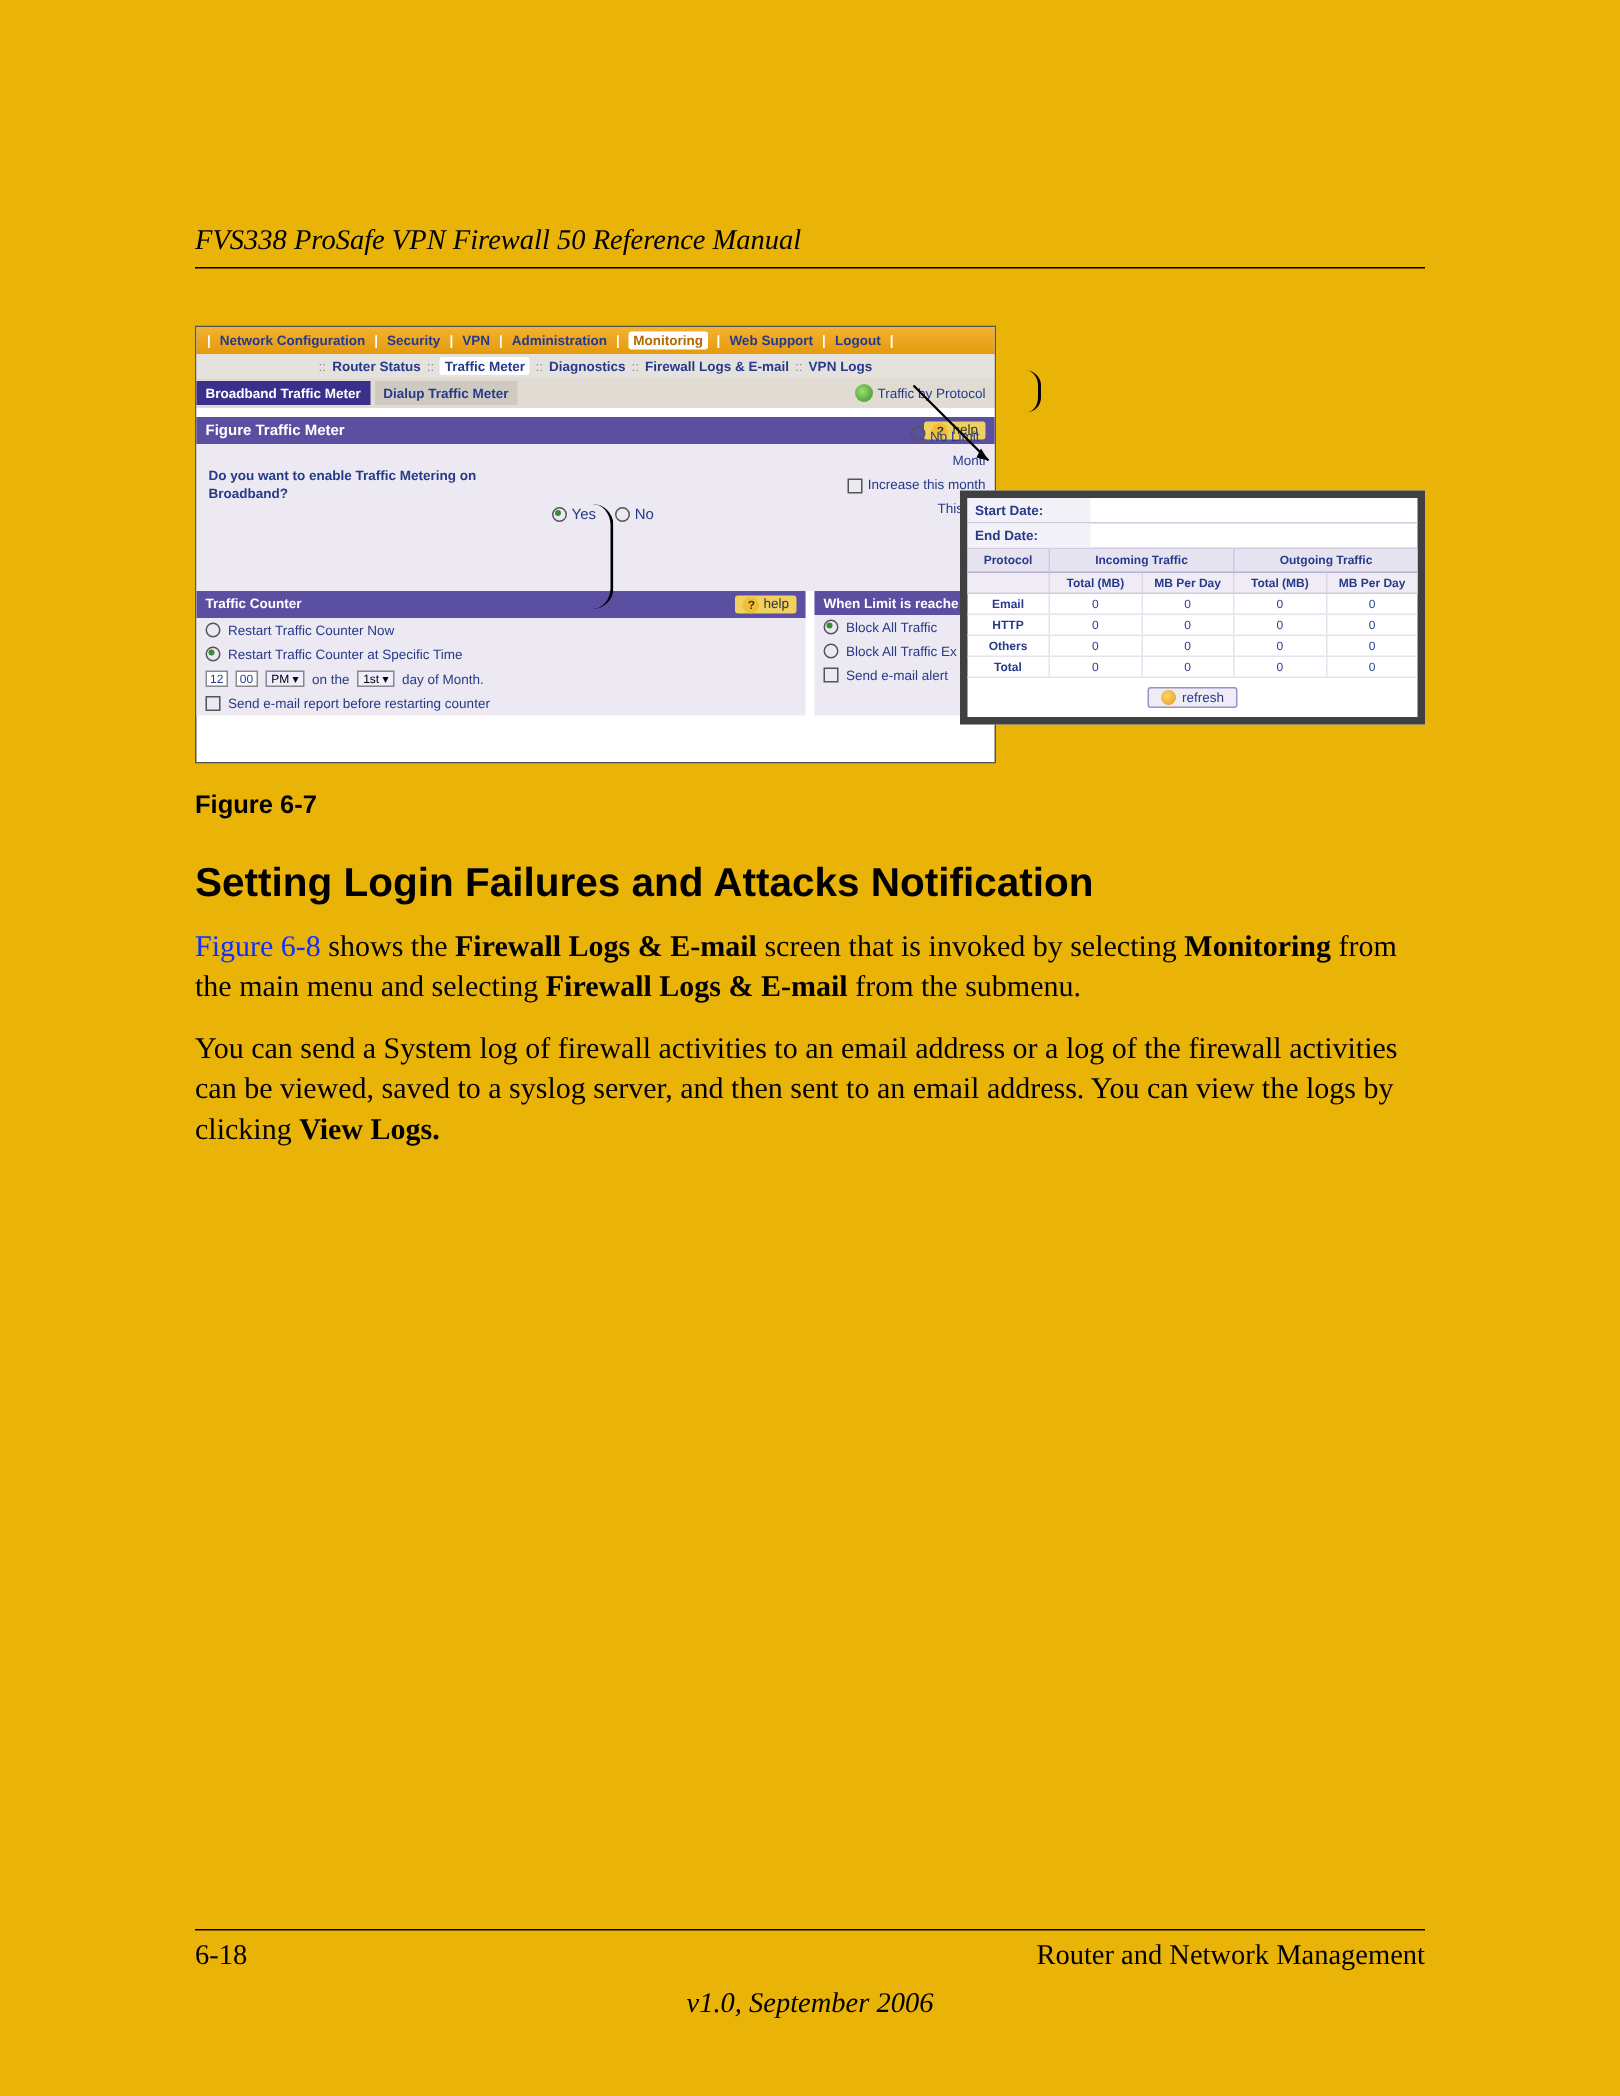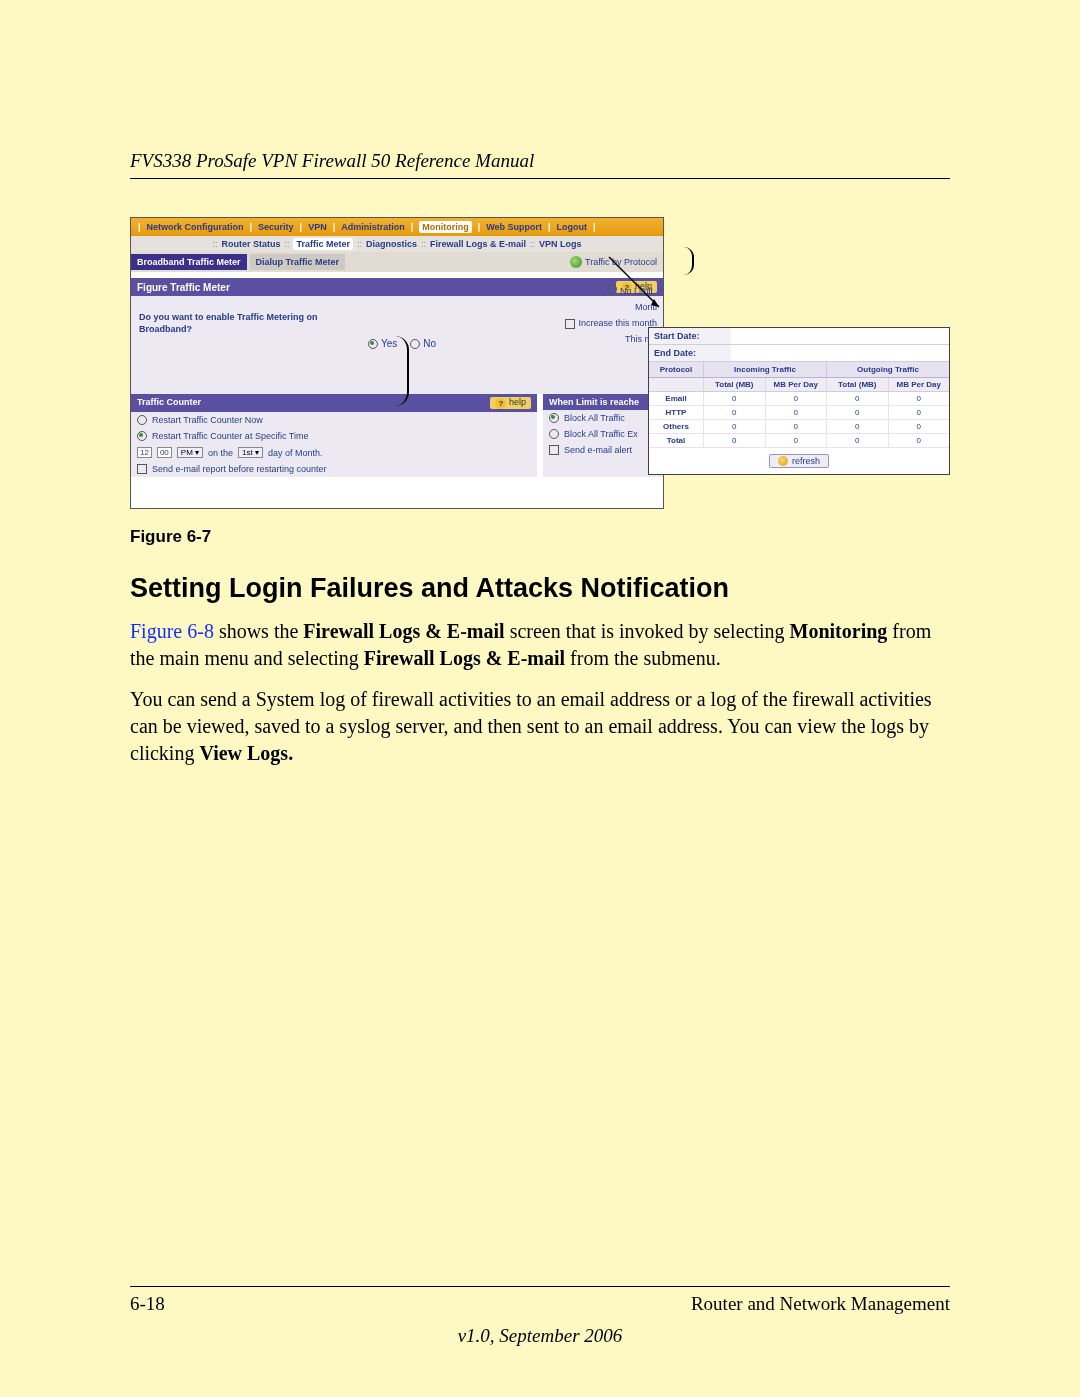--- a/index.html
+++ b/index.html
@@ -1,16 +1,16 @@
 <!DOCTYPE html>
 <html><head>
 <meta charset="utf-8">
 <style>
   html,body{margin:0;padding:0;background:#fff;font-family:"Times New Roman",serif;color:#000}
-  .page{width:1080px;height:1397px;position:relative;margin:0 auto;background:#fef9c3;box-sizing:border-box;padding:150px 130px 90px 130px}
+  .page{width:1080px;height:1397px;position:relative;margin:0 auto;background:#eab308;box-sizing:border-box;padding:150px 130px 90px 130px}
   .running-head{font-style:italic;font-size:19px;border-bottom:1px solid #000;padding-bottom:6px;margin-bottom:38px}
   .fig-shell{position:relative;width:100%;height:300px;margin-bottom:10px}
   
   .shot-main{position:absolute;left:0;top:0;width:532px;height:290px;border:1px solid #555;background:#fff;font-family:Tahoma,Arial,sans-serif}
   .orange-bar{background:linear-gradient(#f3b233,#e59a0b);height:18px;font-size:9px;font-weight:bold;color:#273a8a;display:flex;align-items:center;padding:0 4px;white-space:nowrap;overflow:hidden}
   .orange-bar span{margin:0 3px}
   .gray-sub1{background:#e5e2dd;height:16px;font-size:9px;color:#273a8a;display:flex;align-items:center;justify-content:center;gap:4px;white-space:nowrap;overflow:hidden}
   .gray-sub1 .pill{color:#273a8a;font-weight:bold}
   .gray-sub1 .sep{color:#888}
   .tab-row{background:#e0dcd4;height:20px;display:flex;align-items:center;font-size:9px}
@@ -37,21 +37,21 @@
   .opt .dot{display:inline-block;width:8px;height:8px;border:1px solid #555;border-radius:50%}
   .opt .sq{display:inline-block;width:8px;height:8px;border:1px solid #555}
   .opt .ibox{display:inline-block;border:1px solid #888;background:#fff;padding:0 2px;font-size:8px}
   .opt .sel2{display:inline-block;border:1px solid #888;background:#eef;padding:0 3px;font-size:8px;color:#000}
   
   .brace{position:absolute;left:254px;top:40px;width:22px;height:70px;border-right:2px solid #000;border-top-right-radius:14px;border-bottom-right-radius:14px}
   .brace2{position:absolute;left:540px;top:30px;width:22px;height:28px;border-right:2px solid #000;border-top-right-radius:10px;border-bottom-right-radius:10px}
   .call-line{position:absolute;left:474px;top:35px;width:80px;height:70px;pointer-events:none}
   .call-line svg{width:100%;height:100%}
   
-  .popup{position:absolute;right:0;top:110px;width:300px;border:1px solid #404040;background:#fff;font-family:Tahoma,Arial,sans-serif;font-size:9px}
+  .popup{position:absolute;right:0;top:110px;width:300px;border:5px solid #404040;background:#fff;font-family:Tahoma,Arial,sans-serif;font-size:9px}
   .popup .prow{display:flex;border-bottom:1px solid #d0cce0}
   .popup .plab{width:72px;padding:3px 5px;font-weight:bold;color:#273a8a;background:#f3f1f8}
   .popup .pval{flex:1;padding:3px 5px;color:#273a8a}
   .popup .th{display:flex;background:#e6e2f0;color:#273a8a;font-weight:bold;border-bottom:1px solid #b8b2d2}
   .popup .th div{flex:1;text-align:center;padding:3px 2px;border-left:1px solid #cfcadd;font-size:8px}
   .popup .th div:first-child{flex:0 0 50px;border-left:none}
   .popup .th2{display:flex;color:#273a8a;font-weight:bold;background:#efecf5;border-bottom:1px solid #cfcadd;font-size:8px}
   .popup .th2 div{flex:1;text-align:center;padding:2px;border-left:1px solid #dcd7e7}
   .popup .th2 div:first-child{flex:0 0 50px;border-left:none}
   .popup .tr{display:flex;border-bottom:1px solid #e6e2ee;color:#273a8a}

